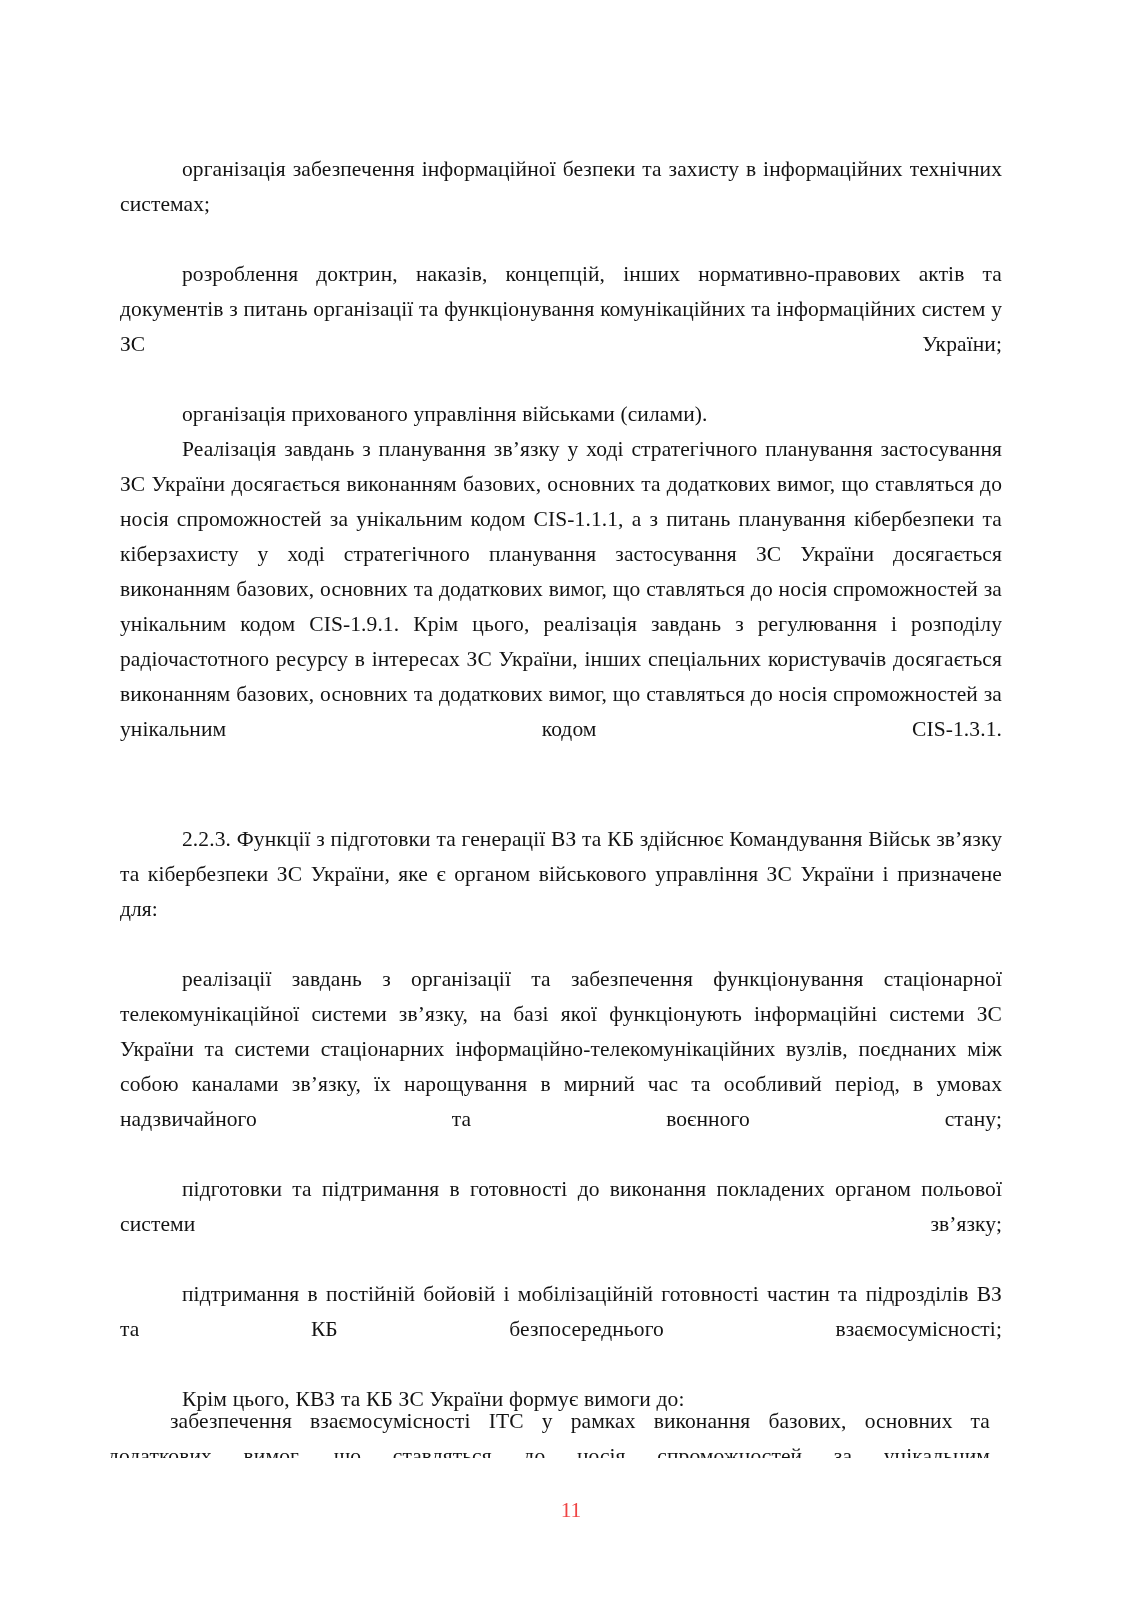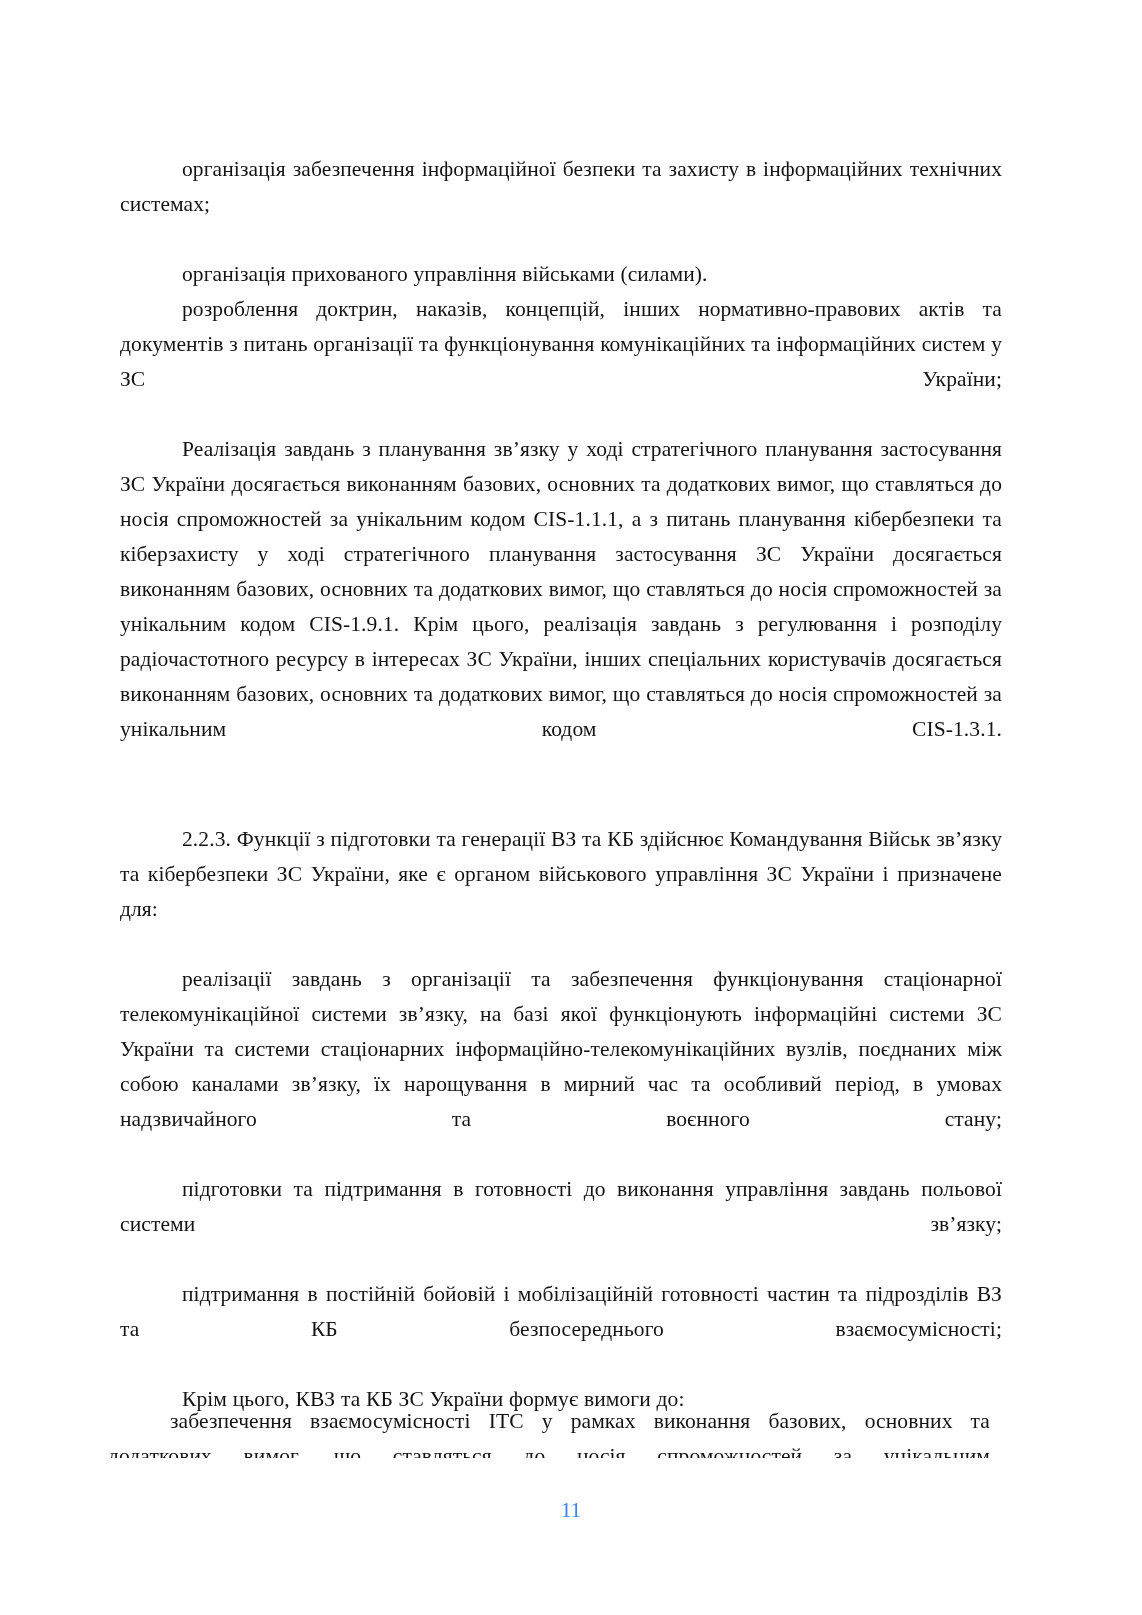--- a/index.html
+++ b/index.html
@@ -72,36 +72,36 @@
 
   .page-number {
     position: absolute;
     left: 0;
     top: 1496px;
     width: 1142px;
     text-align: center;
     font-family: "Liberation Serif", "DejaVu Serif", serif;
     font-size: 21.5px;
     line-height: 28px;
-    color: #3b82f6;
+    color: #ef4444;
   }
 </style>
 </head>
 <body>
 
 <div class="page">
 
   <div class="text-body">
     <p class="para">організація забезпечення інформаційної безпеки та захисту в інформаційних технічних системах;</p>
+    <p class="para">розроблення доктрин, наказів, концепцій, інших нормативно-правових актів та документів з питань організації та функціонування комунікаційних та інформаційних систем у ЗС України;</p>
     <p class="para nostretch">організація прихованого управління військами (силами).</p>
-    <p class="para">розроблення доктрин, наказів, концепцій, інших нормативно-правових актів та документів з питань організації та функціонування комунікаційних та інформаційних систем у ЗС України;</p>
     <p class="para">Реалізація завдань з планування зв’язку у ході стратегічного планування застосування ЗС України досягається виконанням базових, основних та додаткових вимог, що ставляться до носія спроможностей за унікальним кодом CIS-1.1.1, а з питань планування кібербезпеки та кіберзахисту у ході стратегічного планування застосування ЗС України досягається виконанням базових, основних та додаткових вимог, що ставляться до носія спроможностей за унікальним кодом CIS-1.9.1. Крім цього, реалізація завдань з регулювання і розподілу радіочастотного ресурсу в інтересах ЗС України, інших спеціальних користувачів досягається виконанням базових, основних та додаткових вимог, що ставляться до носія спроможностей за унікальним кодом CIS-1.3.1.</p>
     <p class="para spaced-before">2.2.3. Функції з підготовки та генерації ВЗ та КБ здійснює Командування Військ зв’язку та кібербезпеки ЗС України, яке є органом військового управління ЗС України і призначене для:</p>
     <p class="para">реалізації завдань з організації та забезпечення функціонування стаціонарної телекомунікаційної системи зв’язку, на базі якої функціонують інформаційні системи ЗС України та системи стаціонарних інформаційно-телекомунікаційних вузлів, поєднаних між собою каналами зв’язку, їх нарощування в мирний час та особливий період, в умовах надзвичайного та воєнного стану;</p>
-    <p class="para">підготовки та підтримання в готовності до виконання управління завдань польової системи зв’язку;</p>
+    <p class="para">підготовки та підтримання в готовності до виконання покладених органом польової системи зв’язку;</p>
     <p class="para">підтримання в постійній бойовій і мобілізаційній готовності частин та підрозділів ВЗ та КБ безпосереднього взаємосумісності;</p>
     <p class="para nostretch">Крім цього, КВЗ та КБ ЗС України формує вимоги до:</p>
 
   </div>
 
   <div class="clipped-zone">
     <p class="para">забезпечення взаємосумісності ІТС у рамках виконання базових, основних та додаткових вимог, що ставляться до носія спроможностей за унікальним</p>
   </div>
 
   <div class="page-number">11</div>

